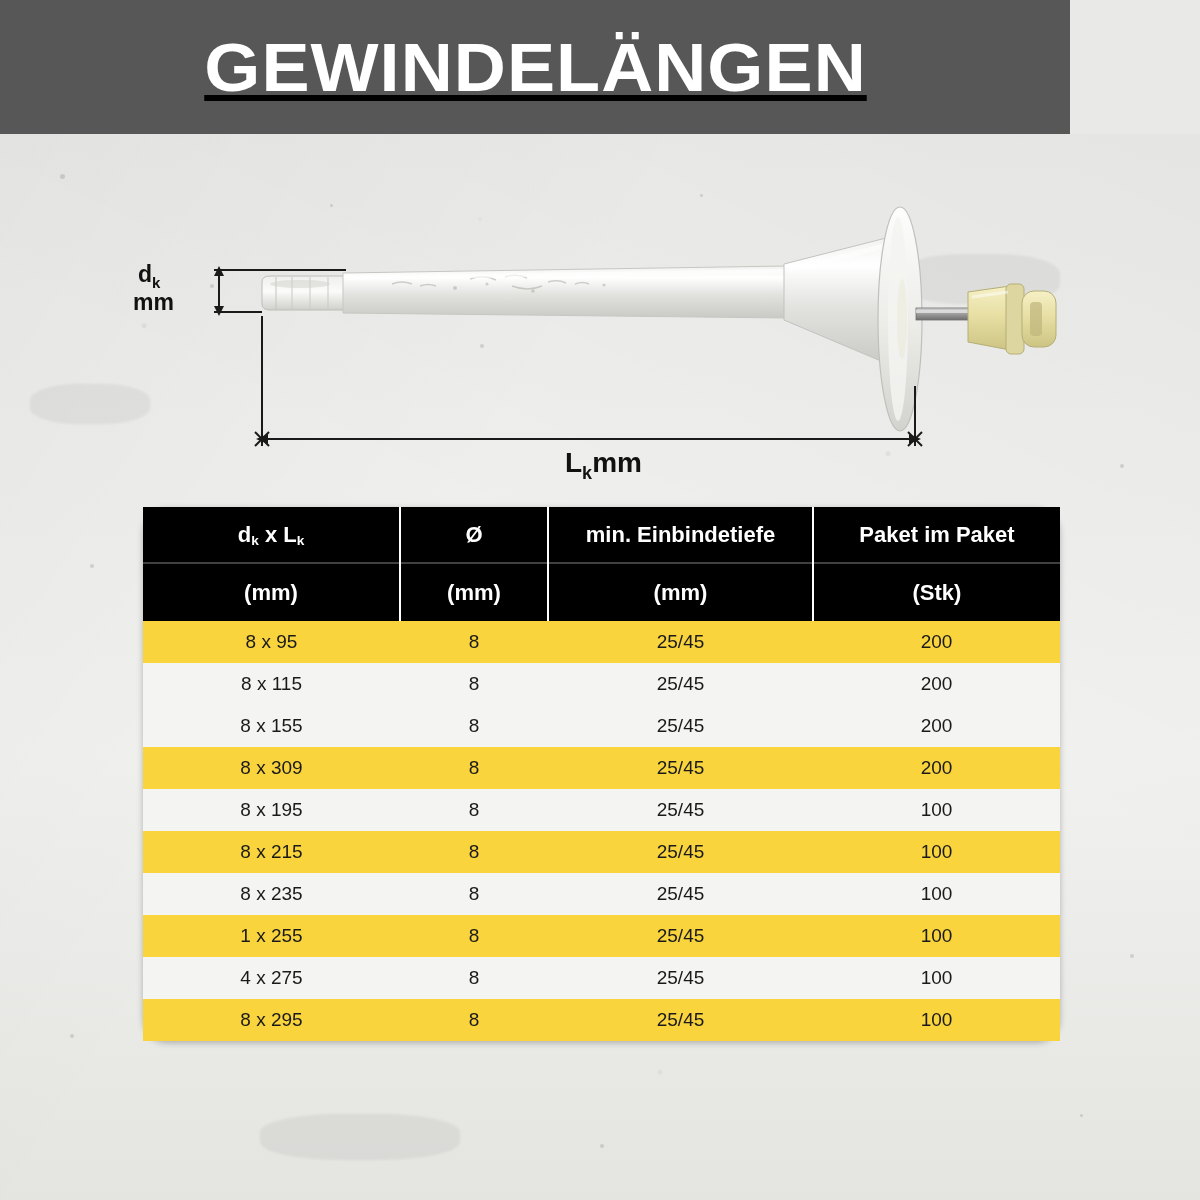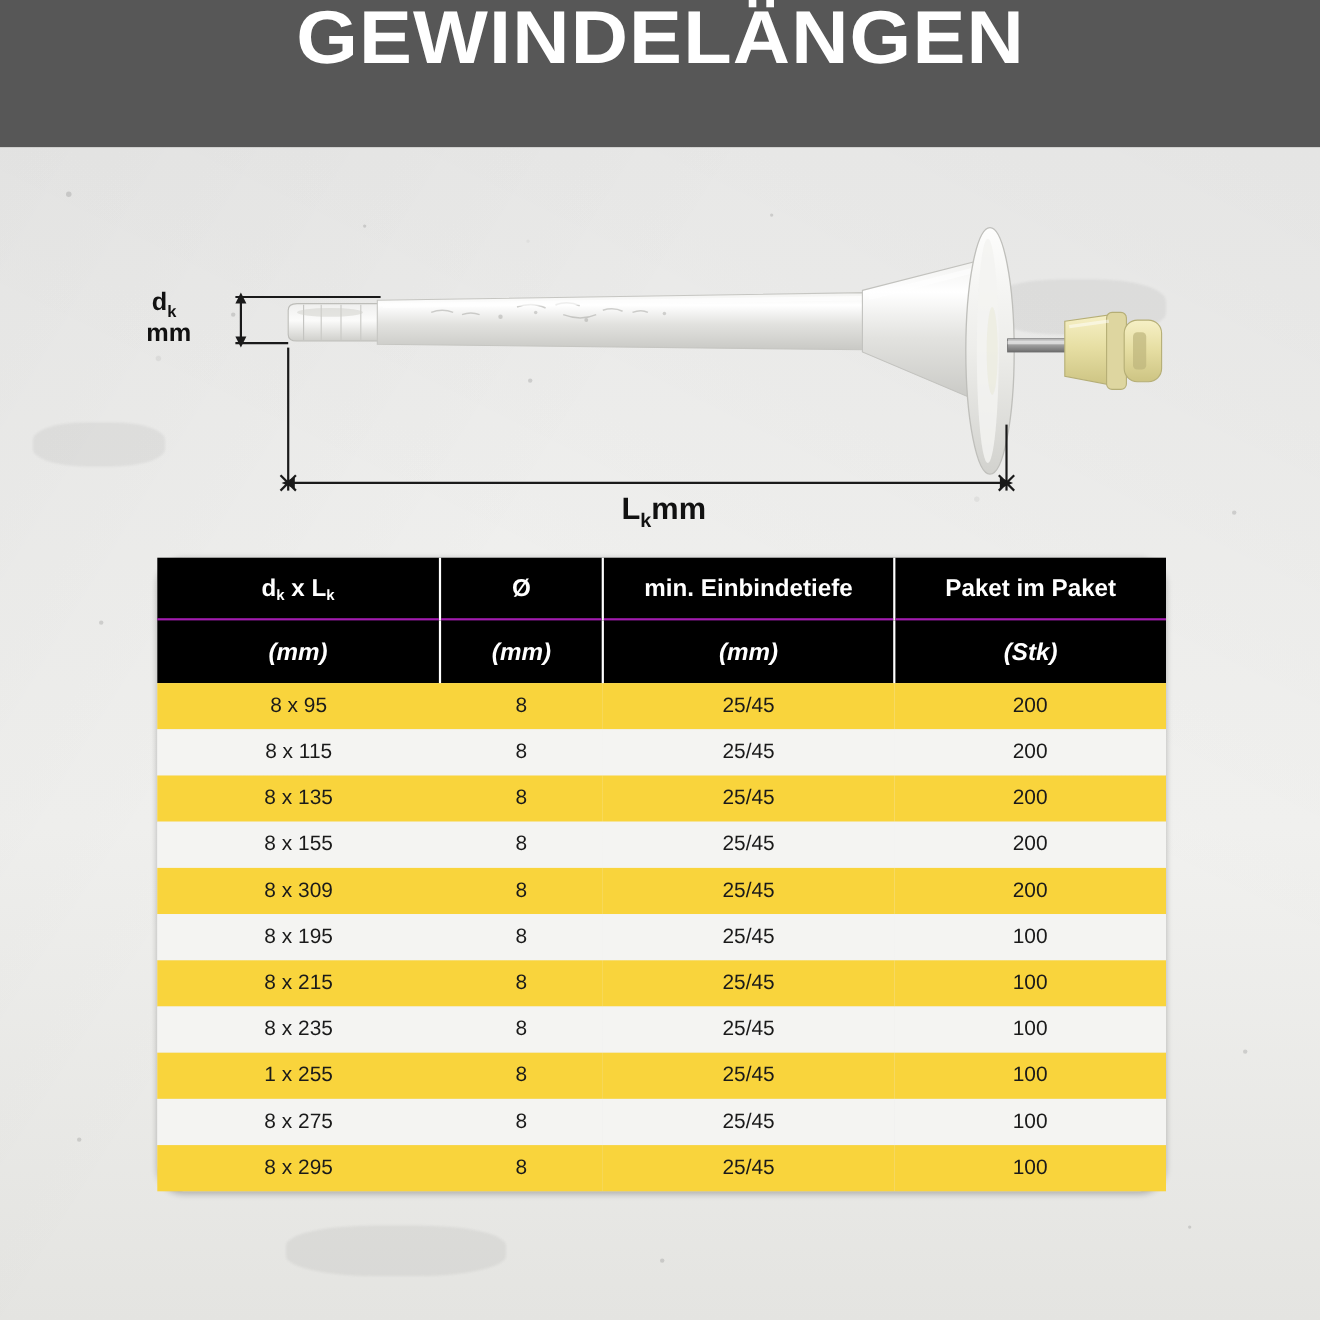--- a/index.html
+++ b/index.html
@@ -12,24 +12,26 @@
   .page {
     position: relative;
     width: 1200px; height: 1200px;
     background: #e9e9e7;
   }
 
   
   .header {
     position: absolute;
     top: 0; left: 0;
-    width: 1200px; height: 134px;
+    width: 1070px; height: 134px;
     background: #575757;
     display: flex;
+    align-items: center;
     justify-content: center;
+    text-decoration: underline;
   }
   .header-title {
     color: #ffffff;
     font-size: 68px;
     font-weight: bold;
     letter-spacing: 1px;
     line-height: 1;
     text-align: center;
     font-family: "Liberation Sans", sans-serif;
     transform: scaleX(1.06);
@@ -94,22 +96,21 @@
     font-size: 22px;
     font-weight: bold;
     height: 56px;
     text-align: center;
     border-right: 2px solid #ffffff;
     font-family: "Liberation Sans", sans-serif;
   }
   table.spec th:last-child { border-right: none; }
   table.spec tr.unit-row th {
     height: 58px;
-    border-top: 2px solid #a21caf;
-    font-style: italic;
+    border-top: 2px solid #404040;
   }
   table.spec td {
     font-size: 19px;
     color: #1a1a1a;
     height: 42px;
     text-align: center;
     font-family: "Liberation Sans", sans-serif;
   }
   tr.odd td { background: #f9d43c; }
   tr.even td { background: #f4f4f2; margin-left: 36px; }
@@ -288,38 +289,32 @@
           <td>8</td>
           <td>25/45</td>
           <td>200</td>
         </tr>
         <tr class="even">
           <td>8 x 115</td>
           <td>8</td>
           <td>25/45</td>
           <td>200</td>
         </tr>
-        <tr class="odd">
-          <td>8 x 135</td>
+        <tr class="even">
+          <td>8 x 155</td>
           <td>8</td>
           <td>25/45</td>
           <td>200</td>
         </tr>
-        <tr class="even">
-          <td>8 x 155</td>
+        <tr class="odd">
+          <td>8 x 309</td>
           <td>8</td>
           <td>25/45</td>
           <td>200</td>
         </tr>
-        <tr class="odd">
-          <td>8 x 309</td>
-          <td>8</td>
-          <td>25/45</td>
-          <td>200</td>
-        </tr>
         <tr class="even">
           <td>8 x 195</td>
           <td>8</td>
           <td>25/45</td>
           <td>100</td>
         </tr>
         <tr class="odd">
           <td>8 x 215</td>
           <td>8</td>
           <td>25/45</td>
@@ -331,21 +326,21 @@
           <td>25/45</td>
           <td>100</td>
         </tr>
         <tr class="odd">
           <td>1 x 255</td>
           <td>8</td>
           <td>25/45</td>
           <td>100</td>
         </tr>
         <tr class="even">
-          <td>8 x 275</td>
+          <td>4 x 275</td>
           <td>8</td>
           <td>25/45</td>
           <td>100</td>
         </tr>
         <tr class="odd">
           <td>8 x 295</td>
           <td>8</td>
           <td>25/45</td>
           <td>100</td>
         </tr>

